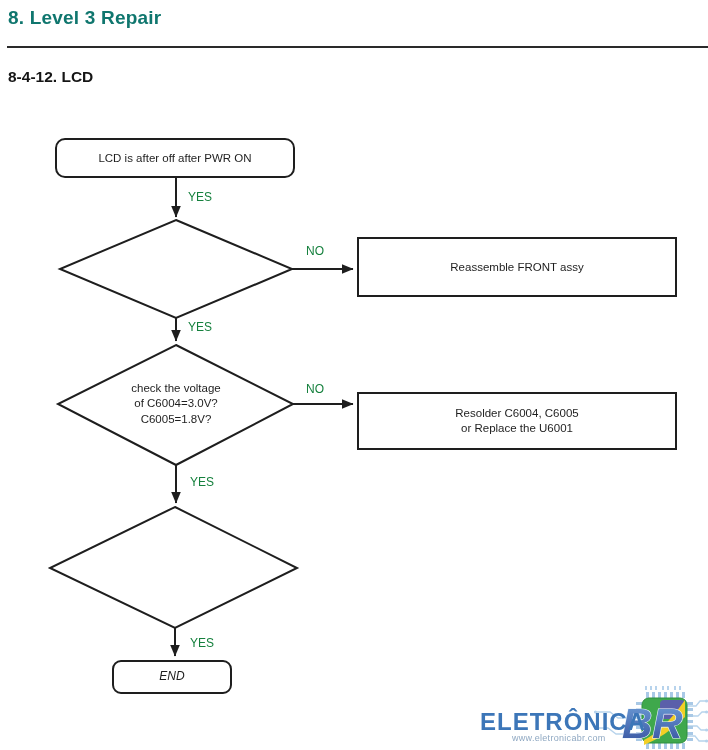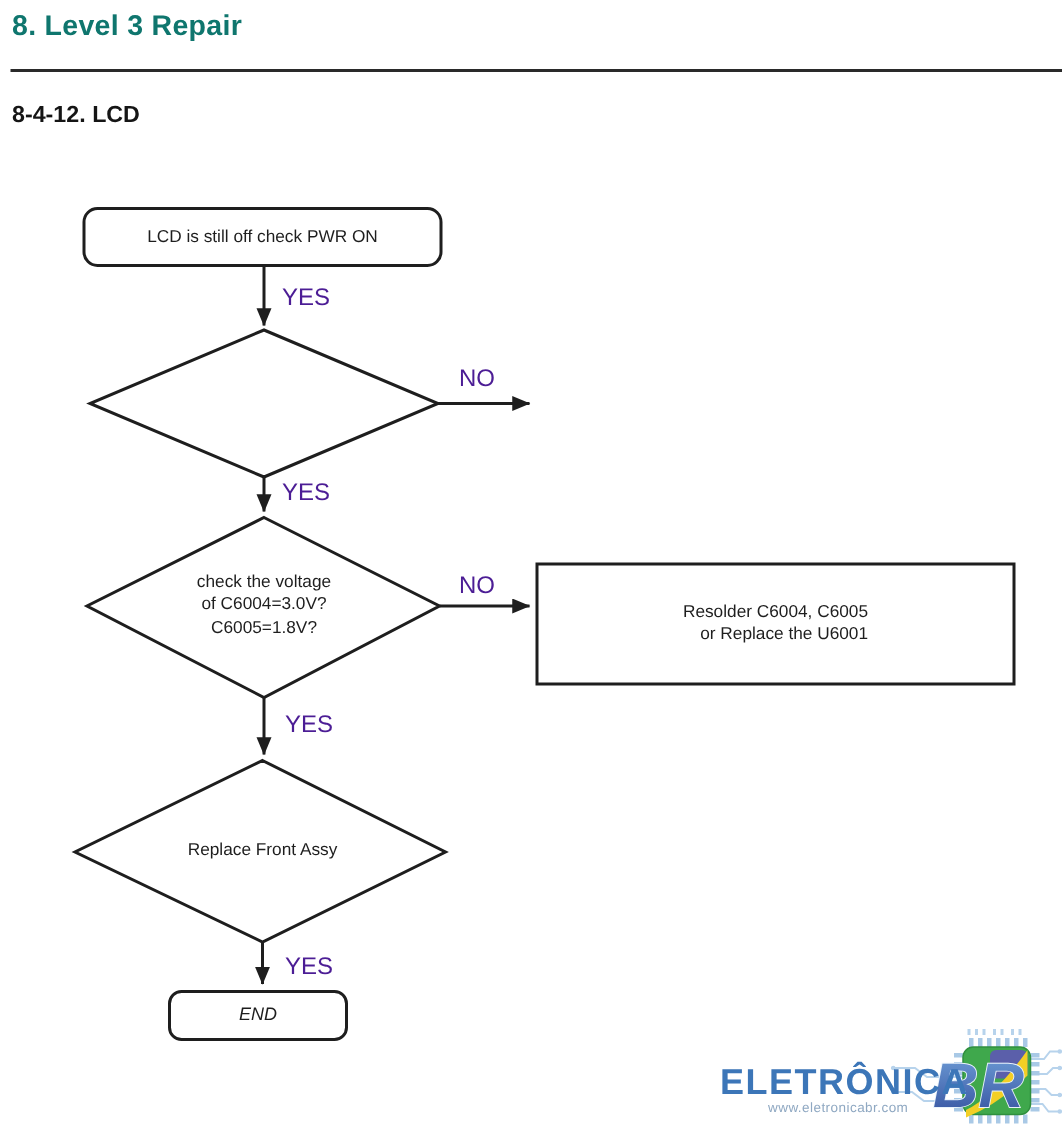--- a/index.html
+++ b/index.html
@@ -17,25 +17,25 @@
   .node{
     display:flex;align-items:center;justify-content:center;text-align:center;
     background:#ffffff;border:2px solid #1e1e1e;font-size:11.5px;line-height:1.3;
     box-sizing:border-box;
   }
   .rounded{border-radius:10px;}
   .node-text{
     display:flex;align-items:center;justify-content:center;text-align:center;
     font-size:11.5px;line-height:1.35;white-space:pre-line;background:transparent;
   }
-  .branch-label{font-size:16px;color:#4c1d95;background:transparent;}
+  .branch-label{font-size:12px;color:#15803d;background:transparent;}
   
   #start-node{left:55px;top:138px;width:240px;height:40px;}
   #action1-node{left:357px;top:237px;width:320px;height:60px;white-space:pre-line;}
-  #action2-node{left:357px;top:375px;width:320px;height:82px;white-space:pre-line;text-align:right;}
+  #action2-node{left:357px;top:392px;width:320px;height:58px;white-space:pre-line;}
   #end-node{left:112px;top:660px;width:120px;height:34px;border-radius:9px;font-size:12px;font-style:italic;}
   #decision1-text{left:96px;top:230px;width:160px;height:78px;}
   #decision2-text{left:86px;top:365px;width:180px;height:78px;}
   #decision3-text{left:85px;top:529px;width:180px;height:78px;}
   
   #yes1{left:188px;top:190px;} #yes2{left:188px;top:320px;}
   #yes3{left:190px;top:475px;} #yes4{left:190px;top:636px;}
   #no1{left:306px;top:244px;}  #no2{left:306px;top:382px;}
   
   #brand-name{
@@ -68,30 +68,30 @@
     <g stroke="#1e1e1e" stroke-width="2" fill="none">
       <line x1="176" y1="178" x2="176" y2="217" marker-end="url(#arrowhead)"></line>
       <line x1="176" y1="318" x2="176" y2="341" marker-end="url(#arrowhead)"></line>
       <line x1="176" y1="465" x2="176" y2="503" marker-end="url(#arrowhead)"></line>
       <line x1="175" y1="628" x2="175" y2="656" marker-end="url(#arrowhead)"></line>
       <line x1="292" y1="269" x2="353" y2="269" marker-end="url(#arrowhead)"></line>
       <line x1="293" y1="404" x2="353" y2="404" marker-end="url(#arrowhead)"></line>
     </g>
   </svg>
 
-  <div class="abs node rounded" id="start-node">LCD is still off check PWR ON</div>
+  <div class="abs node rounded" id="start-node">LCD is after off after PWR ON</div>
 
+  <div class="abs node" id="action1-node">Reassemble FRONT assy</div>
 
   <div class="abs node-text" id="decision2-text">check the voltage
 of C6004=3.0V?
 C6005=1.8V?</div>
   <div class="abs node" id="action2-node">Resolder C6004, C6005
 or Replace the U6001</div>
 
-  <div class="abs node-text" id="decision3-text">Replace Front Assy</div>
 
   <div class="abs node" id="end-node">END</div>
 
   <div class="abs branch-label" id="yes1">YES</div>
   <div class="abs branch-label" id="no1">NO</div>
   <div class="abs branch-label" id="yes2">YES</div>
   <div class="abs branch-label" id="no2">NO</div>
   <div class="abs branch-label" id="yes3">YES</div>
   <div class="abs branch-label" id="yes4">YES</div>
 

